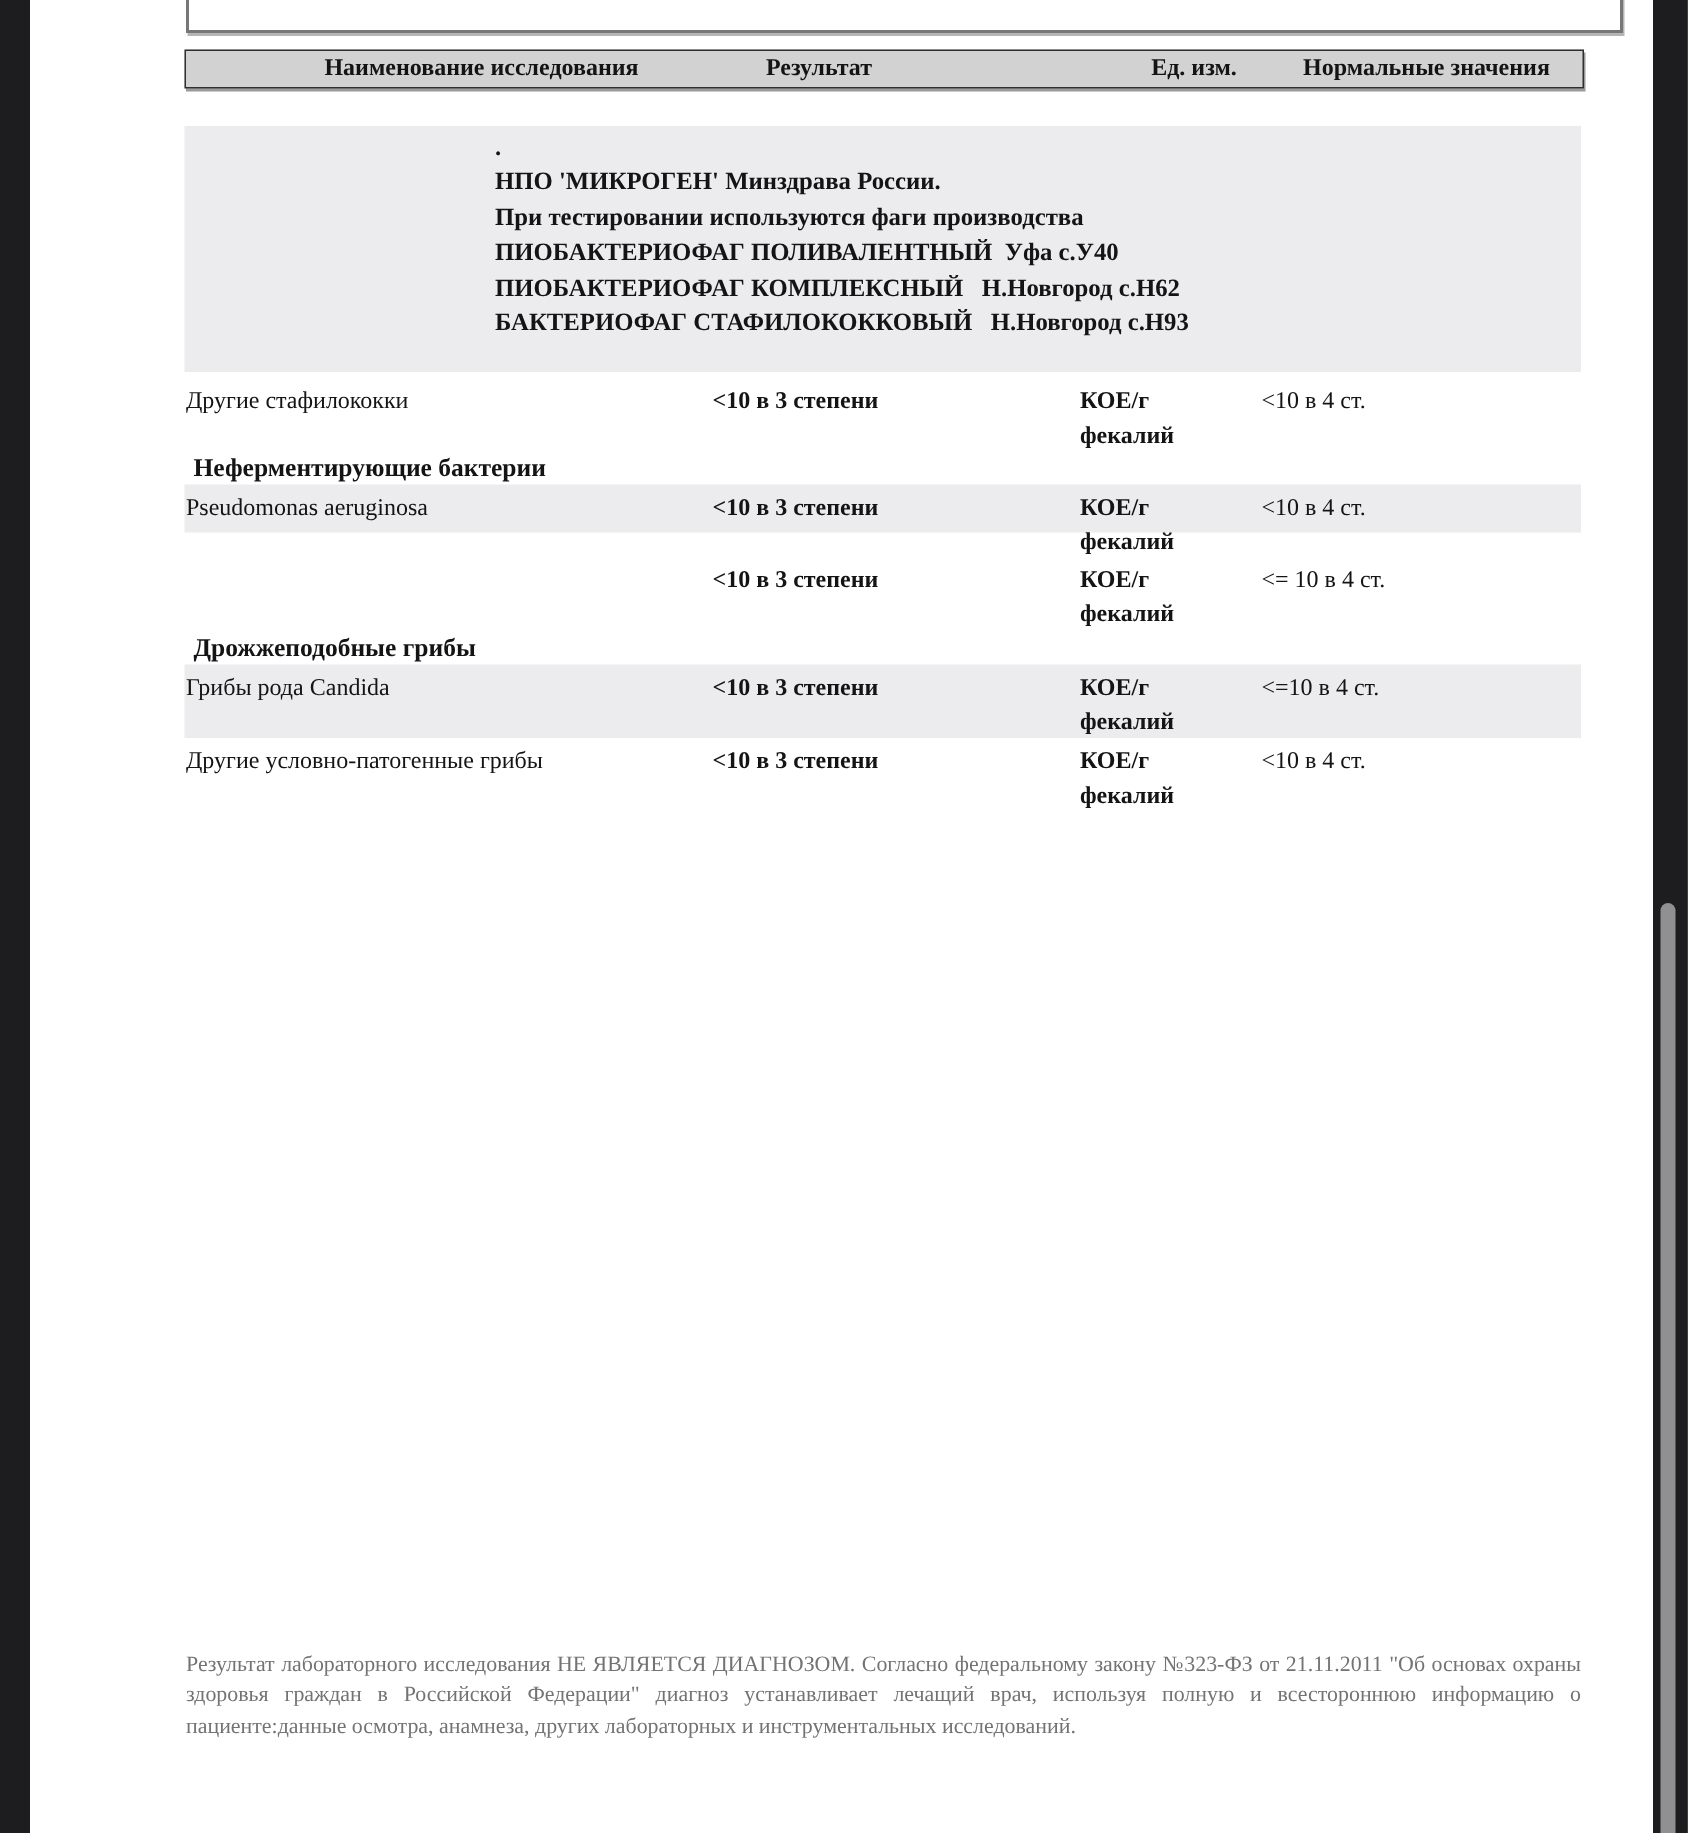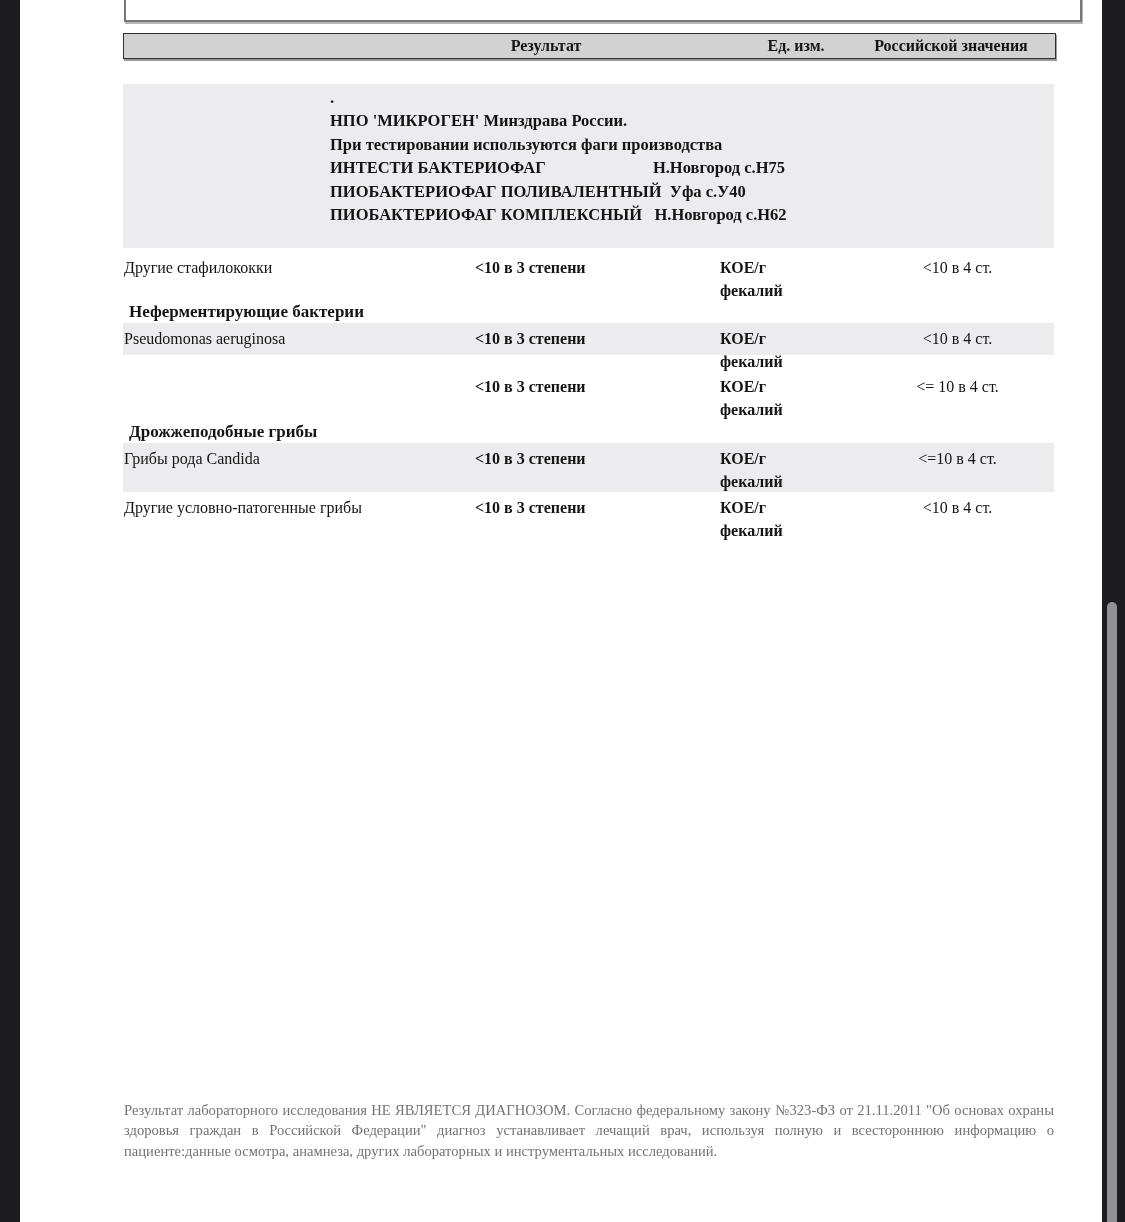--- a/index.html
+++ b/index.html
@@ -25,52 +25,53 @@
   .infoblock .iline{position:relative;margin:0;padding:0 0 0 207px;font-weight:bold;font-size:16.5px;
                     line-height:23.4px;white-space:pre;}
   .infoblock .iline:first-child{padding-top:2px;}
   
   .trow{position:absolute;left:0;width:1125px;}
   .shade{position:absolute;left:123px;top:0;width:931px;height:100%;background:#ececee;}
   .cell{position:absolute;top:4px;font-size:16px;line-height:23px;white-space:nowrap;}
   .c-name{left:124px;}
   .c-result{left:475px;font-weight:bold;}
   .c-units{left:720px;width:150px;text-align:left;white-space:normal;font-weight:bold;}
-  .c-normal{left:860px;width:195px;text-align:center;}
+  .c-normal{left:841px;width:195px;}
   .section{position:absolute;left:129px;font-weight:bold;font-size:17px;line-height:22px;white-space:nowrap;}
   
   .footer{position:absolute;left:124px;top:1100px;width:930px;font-size:14.6px;line-height:20.4px;
           text-align:justify;color:#737373;}
 </style>
 </head>
 <body>
 
 <div class="screen">
 
   <div class="page"></div>
   <div class="band-left"></div>
 
   <div class="topbox">
     
     
   </div>
 
   <div class="thead">
+    <span class="th-name">Наименование исследования</span>
     <span class="th-result">Результат</span>
     <span class="th-units">Ед. изм.</span>
-    <span class="th-normal">Российской значения</span>
+    <span class="th-normal">Нормальные значения</span>
   </div>
 
   <div class="infoblock">
     <div class="iline">.</div>
     <div class="iline">НПО 'МИКРОГЕН' Минздрава России.</div>
     <div class="iline">При тестировании используются фаги производства</div>
-    <div class="iline">ИНТЕСТИ БАКТЕРИОФАГ                          Н.Новгород с.Н75</div>
     <div class="iline">ПИОБАКТЕРИОФАГ ПОЛИВАЛЕНТНЫЙ  Уфа с.У40</div>
     <div class="iline">ПИОБАКТЕРИОФАГ КОМПЛЕКСНЫЙ   Н.Новгород с.Н62</div>
+    <div class="iline">БАКТЕРИОФАГ СТАФИЛОКОККОВЫЙ   Н.Новгород с.Н93</div>
   </div>
 
   <div class="trow" style="top:252px;height:48px;">
     <span class="cell c-name">Другие стафилококки</span>
     <span class="cell c-result">&lt;10 в 3 степени</span>
     <span class="cell c-units"><span>КОЕ/г</span><br><span>фекалий</span></span>
     <span class="cell c-normal">&lt;10 в 4 ст.</span>
   </div>
 
   <div class="section" style="top:301px;">Неферментирующие бактерии</div>

